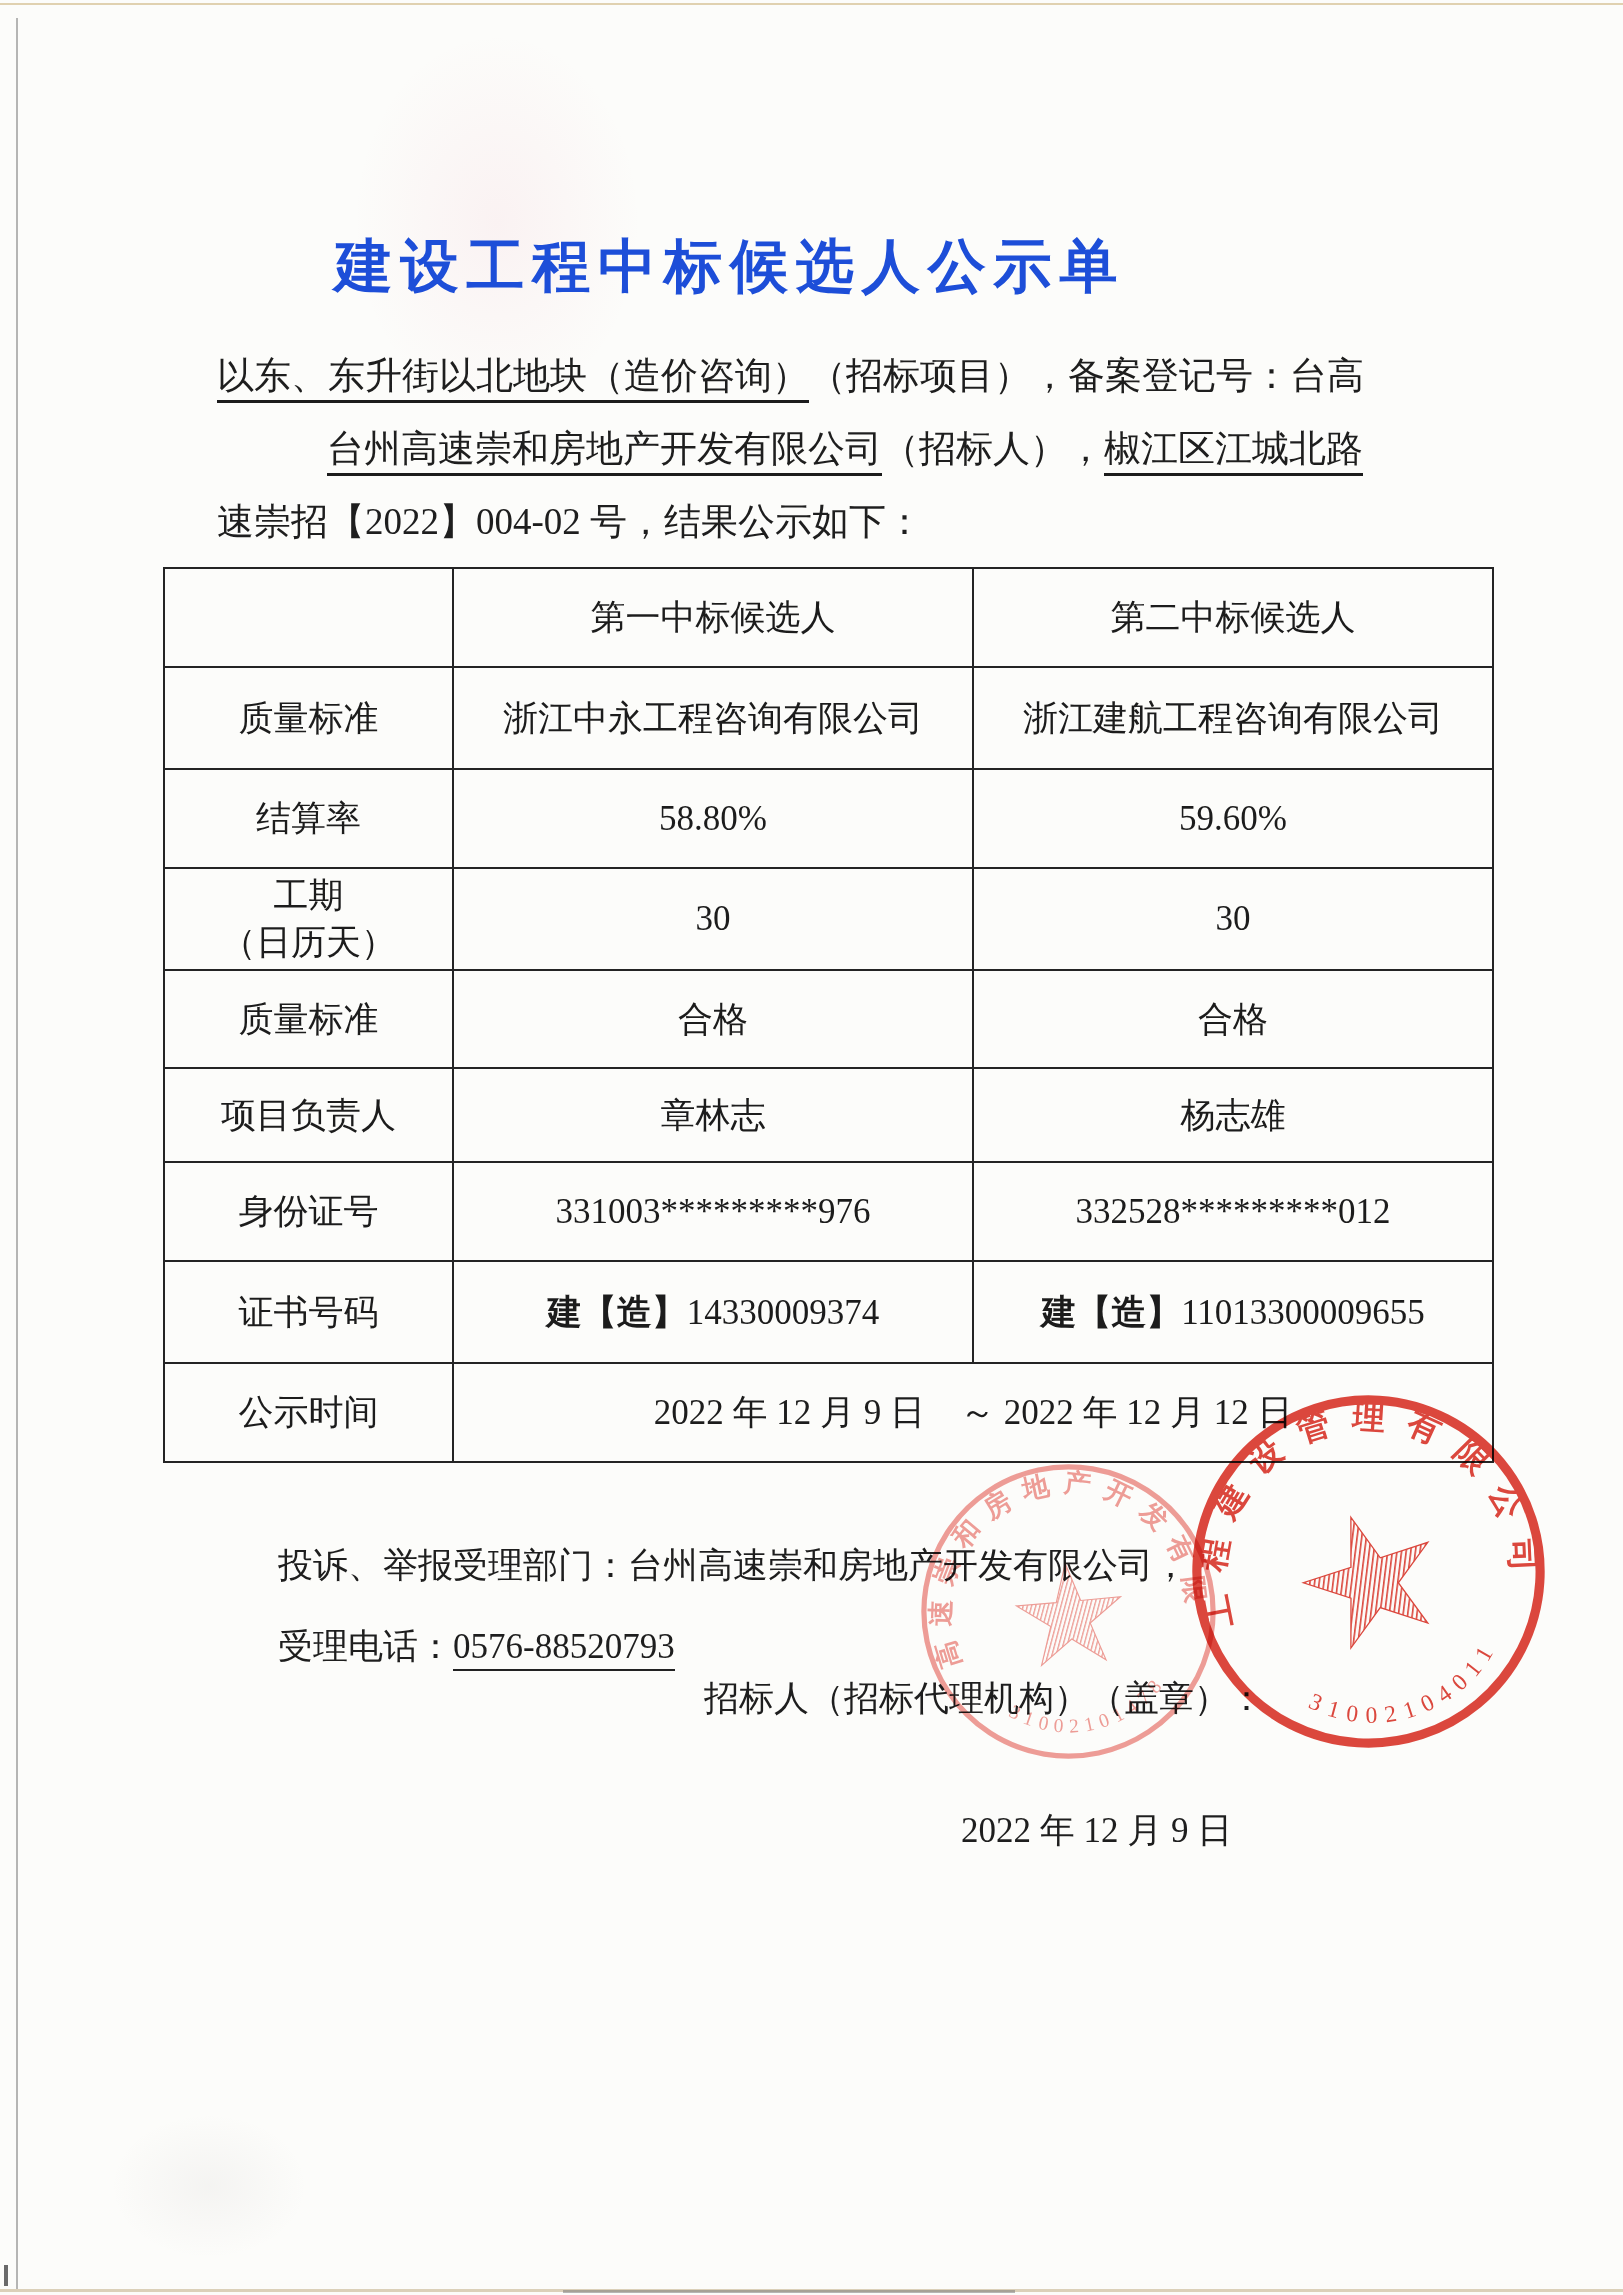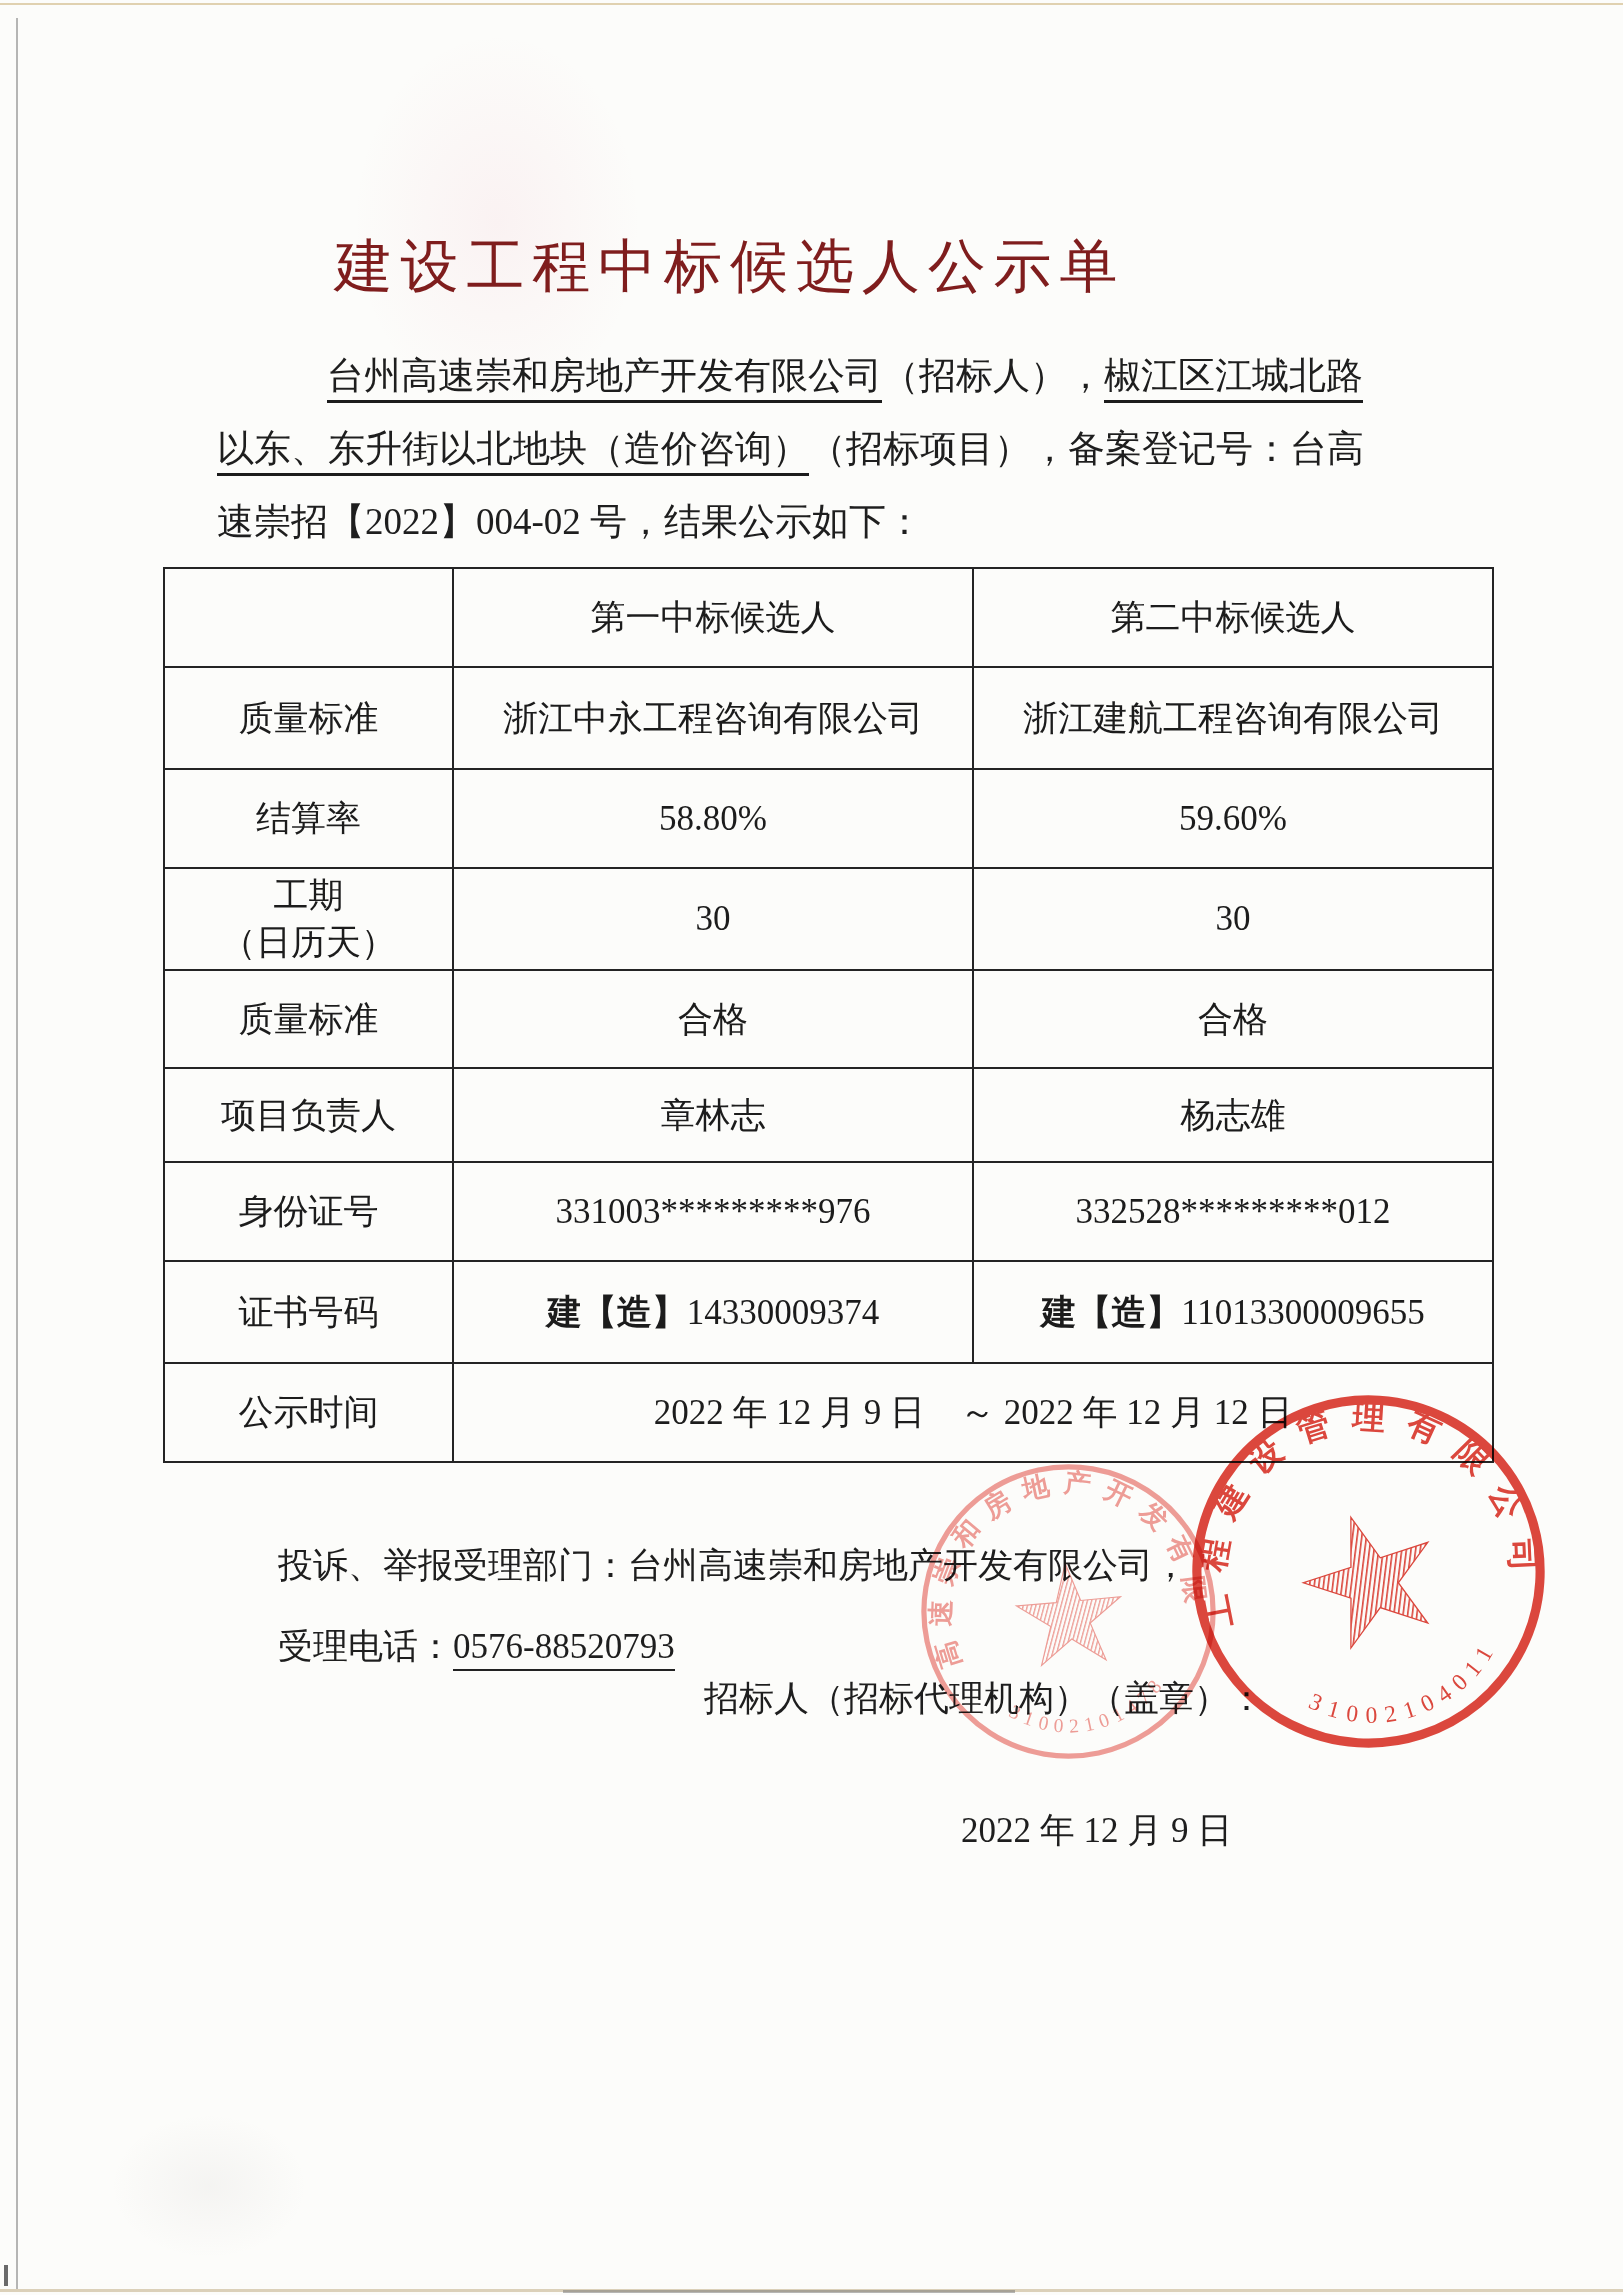--- a/index.html
+++ b/index.html
@@ -19,21 +19,21 @@
   .corner-tick{position:absolute;left:3.9px;top:2265px;width:3.9px;height:21px;background:#3a3a3a;opacity:.75;}
   .smudge-pink{position:absolute;left:353px;top:33px;width:288px;height:380px;border-radius:50%;
     background:radial-gradient(closest-side,rgba(225,110,140,.07),rgba(225,110,140,0));}
   .smudge-gray{position:absolute;left:111px;top:2114px;width:196px;height:144px;border-radius:50%;
     background:radial-gradient(closest-side,rgba(120,110,110,.06),rgba(120,110,110,0));}
   
   .doc-title{
     position:absolute;left:0;top:228px;width:1460px;
     text-align:center;
     font-family:"Liberation Sans","DejaVu Sans",sans-serif;
-    font-weight:400;font-size:58px;letter-spacing:7.9px;color:#7f1d1d;
+    font-weight:700;font-size:58px;letter-spacing:7.9px;color:#1d4ed8;
   }
   
   .intro{position:absolute;left:217px;top:339px;width:1190px;font-size:37px;line-height:73px;color:#1e1e1e;}
   .intro .line{white-space:nowrap;}
   .intro .line1{padding-left:110px;}
   .u{border-bottom:3.3px solid #1c1c1c;padding-bottom:3.9px;}
   
   table.doc-table{
     position:absolute;left:163px;top:567px;width:1328px;
     border-collapse:collapse;table-layout:fixed;
@@ -73,22 +73,22 @@
   <div class="edge-top"></div>
   <div class="edge-bottom"></div>
   <div class="edge-bottom-dark"></div>
   <div class="corner-tick"></div>
   <div class="smudge-pink"></div>
   <div class="smudge-gray"></div>
 
   <div class="doc-title">建设工程中标候选人公示单</div>
 
   <div class="intro">
+    <div class="line"><span class="u">以东、东升街以北地块（造价咨询）</span><span>（招标项目），备案登记号：台高</span></div>
     <div class="line line1"><span class="u">台州高速崇和房地产开发有限公司</span><span>（招标人），</span><span class="u">椒江区江城北路</span></div>
-    <div class="line"><span class="u">以东、东升街以北地块（造价咨询）</span><span>（招标项目），备案登记号：台高</span></div>
     <div class="line">速崇招【2022】004-02 号，结果公示如下：</div>
   </div>
 
   <table class="doc-table">
     <colgroup>
       <col style="width:289px">
         <col style="width:520px">
         <col style="width:520px">
     </colgroup>
     <tbody>

